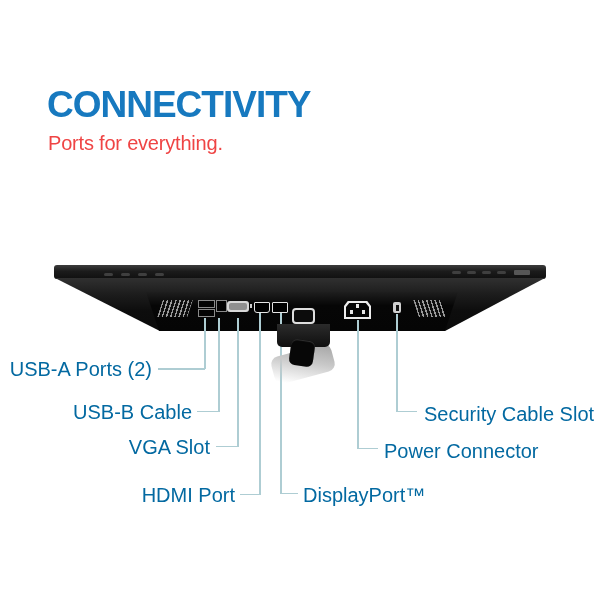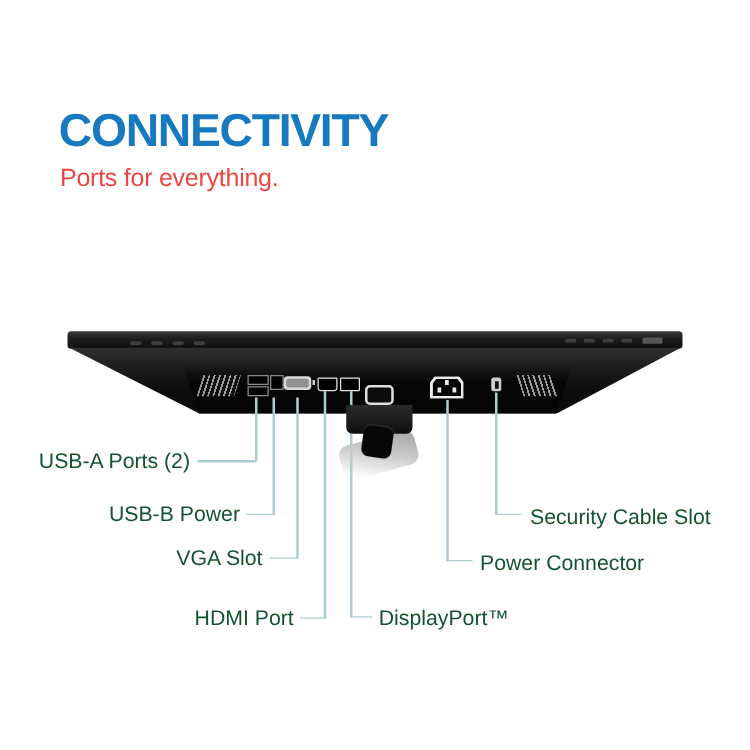--- a/index.html
+++ b/index.html
@@ -61,21 +61,21 @@
   .stand-mount{position:absolute;left:277px;top:324px;width:53px;height:23px;z-index:5;
                border-radius:0 0 5px 5px;background:linear-gradient(#2b2b2b,#0f0f0f);}
   .cable-clip{position:absolute;left:290px;top:340px;width:24px;height:26px;border-radius:6px;
               background:#070707;box-shadow:inset 0 1px 1px #333;transform:rotate(8deg);z-index:6;}
 
   
   .lv{position:absolute;width:1.5px;background:#aecdd3;z-index:3;}
   .lh{position:absolute;height:1.5px;background:#aecdd3;z-index:3;}
 
   
-  .plabel{position:absolute;font-size:17px;line-height:20px;color:#14532d;white-space:nowrap;}
+  .plabel{position:absolute;font-size:20px;line-height:20px;color:#0369a1;white-space:nowrap;}
 </style>
 </head>
 <body>
 
 <div id="stage">
 
   <div class="title">CONNECTIVITY</div>
   <div class="subtitle">Ports for everything.</div>
 
   <div class="lv" style="left:204px;top:318px;height:51px;"></div>
@@ -126,20 +126,20 @@
   </div>
   <div class="seclot">
       <div class="seclot-in"></div>
     </div>
 
   <div class="stand-neck"></div>
   <div class="stand-mount"></div>
   <div class="cable-clip"></div>
 
   <div class="plabel" style="right:448px;top:359px;">USB-A Ports (2)</div>
-  <div class="plabel" style="right:408px;top:402px;">USB-B Power</div>
+  <div class="plabel" style="right:408px;top:402px;">USB-B Cable</div>
   <div class="plabel" style="right:390px;top:437px;">VGA Slot</div>
   <div class="plabel" style="right:365px;top:485px;margin-left:17px;">HDMI Port</div>
   <div class="plabel" style="left:303px;top:485px;">DisplayPort™</div>
   <div class="plabel" style="left:384px;top:441px;text-align:right;">Power Connector</div>
   <div class="plabel" style="left:424px;top:404px;text-align:right;">Security Cable Slot</div>
 
 </div>
 
 </body></html>

